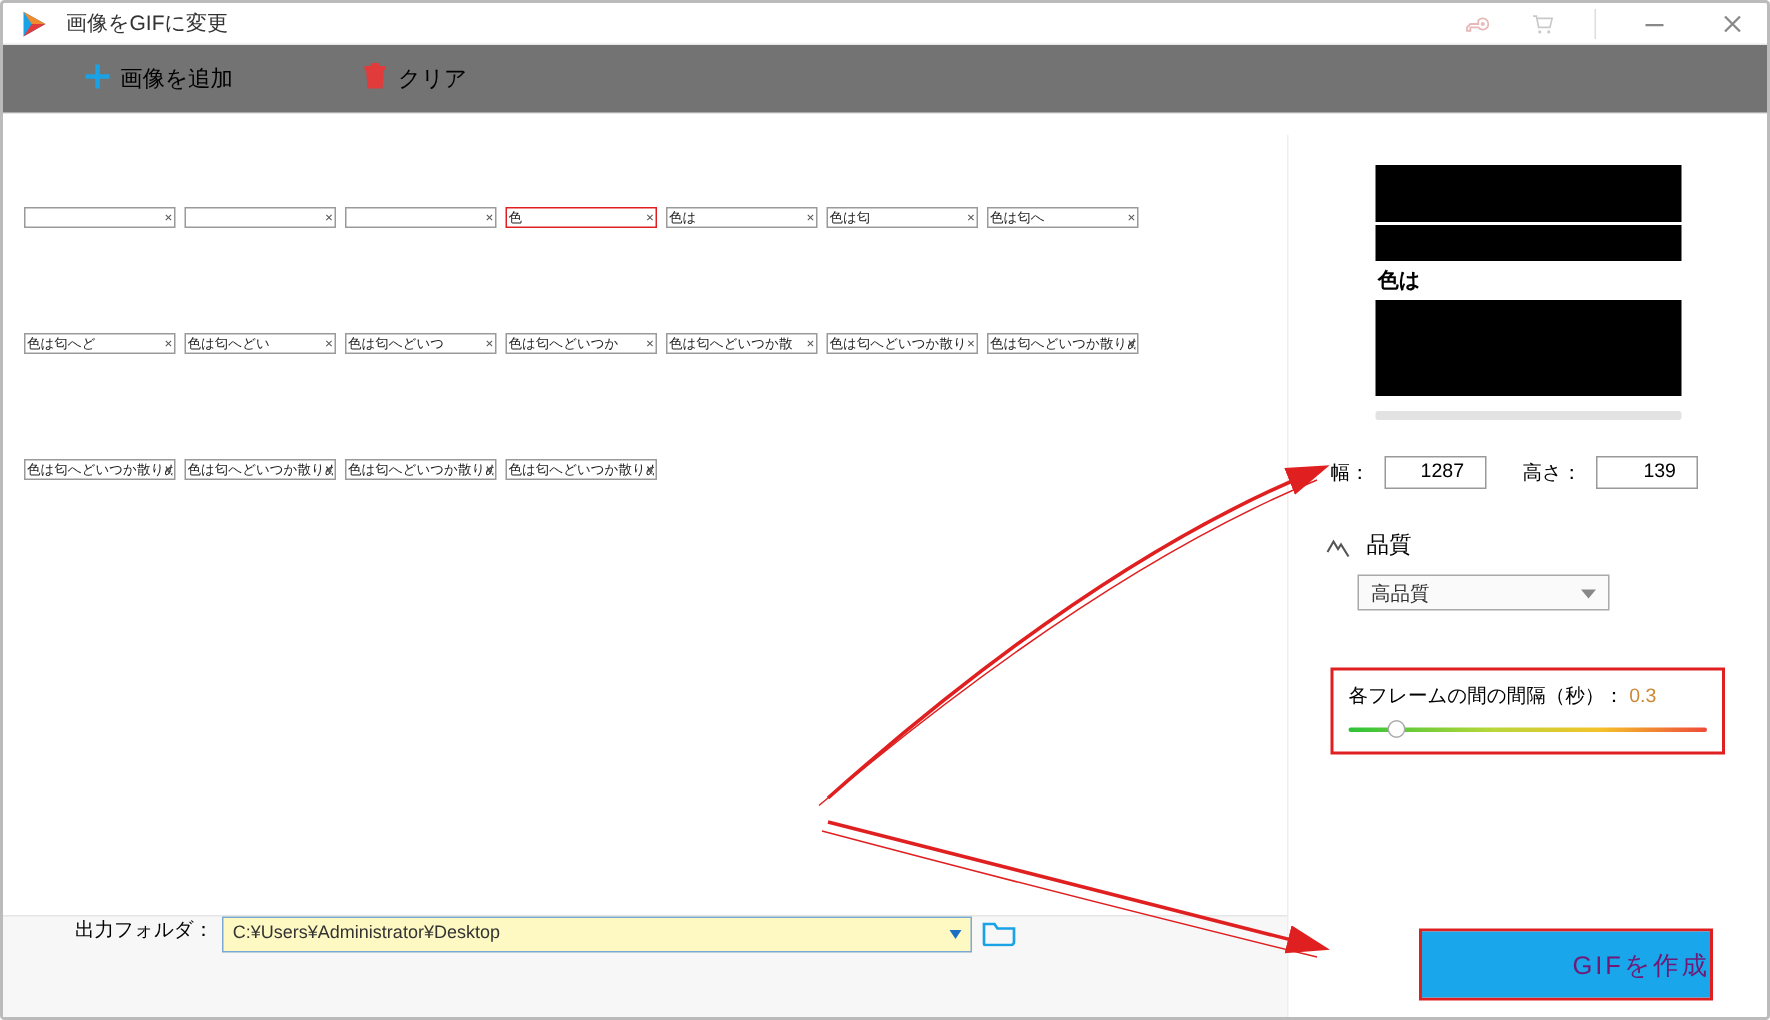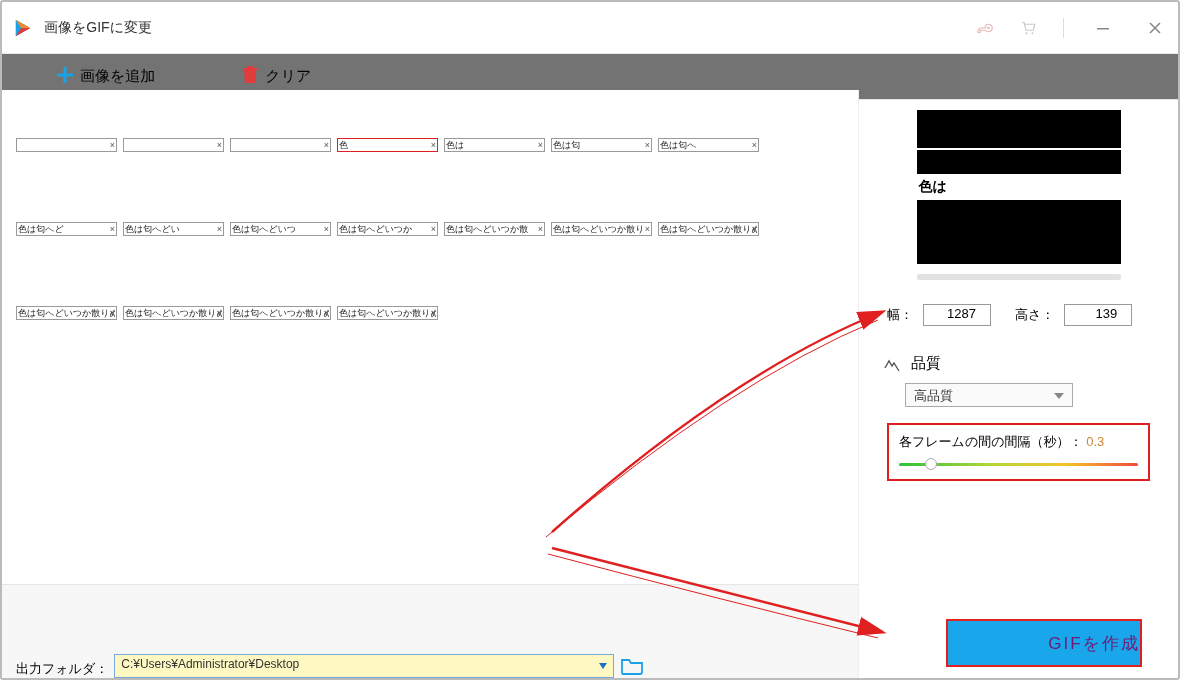--- a/index.html
+++ b/index.html
@@ -4,21 +4,21 @@
 <style>
   * { box-sizing: border-box; margin:0; padding:0; }
   body { font-family: "Meiryo", "Yu Gothic", sans-serif; background:#fff; overflow:hidden; }
   #app {
     width:1180px; height:680px; border:2px solid #bbb; border-radius:3px;
     position:relative; background:#fff;
   }
 
   
   .titlebar {
-    height:52px; display:flex; align-items:center; padding:0 10px;
+    height:28px; display:flex; align-items:center; padding:0 10px;
     border-bottom:1px solid #e8e8e8; font-size:14px;
   }
   .titlebar .logo { width:22px; height:22px; margin-right:10px; position:relative; }
   .titlebar .logo svg { width:22px; height:22px; }
   .titlebar .title { flex:1; color:#333; }
   .tb-right { display:flex; align-items:center; gap:26px; color:#c9c9c9; }
   .tb-icon { width:18px; height:18px; display:flex; align-items:center; justify-content:center; }
   .tb-sep { width:1px; height:20px; background:#ddd; }
   .win-btn { width:26px; height:26px; display:flex; align-items:center; justify-content:center; color:#888; }
 
@@ -42,23 +42,23 @@
     width:101px; height:14px; border:1px solid #9a9a9a; background:#fff;
     font-size:9px; display:flex; align-items:center; position:relative;
     padding:0 1px; 
   }
   .frame.sel { border:1.5px solid #e02020; }
   .frame .x { position:absolute; right:1px; top:0; font-size:9px; color:#555; line-height:12px; }
   .frame .fl { white-space:nowrap; overflow:hidden; color:#222; }
 
   
   .outbar {
-    position:absolute; left:0; right:0; bottom:0; height:94px;
+    position:absolute; left:0; right:0; bottom:0; height:68px;
     background:#f7f7f8; border-top:1px solid #e6e6e6;
-    display:flex; align-items:flex-end; padding:0 14px; font-size:13px; gap:6px;
+    display:flex; align-items:flex-start; padding:0 48px; font-size:13px; gap:6px;
   }
   .outbar .combo {
     flex:0 0 500px; height:24px; border:1px solid #7aa9d8; background:#fef9c3;
     font-size:12px; padding:2px 22px 2px 6px; position:relative; color:#333;
   }
   .outbar .combo::after {
     content:''; position:absolute; right:6px; top:8px;
     border-left:4px solid transparent; border-right:4px solid transparent;
     border-top:6px solid #1a6fc4;
   }
@@ -79,21 +79,21 @@
   .dim-row .numbox::after {
     content:''; position:absolute; right:3px; top:3px; bottom:3px; width:8px;
     color:#888;
   }
 
   .sec-head { display:flex; align-items:center; gap:10px; font-size:15px; margin:0 0 10px 4px; }
   .sec-head .sicon { width:18px; height:18px; }
 
   .quality-combo {
     width:168px; height:24px; border:1px solid #aaa; background:#fafafa;
-    margin:0 0 16px 26px; font-size:13px; padding:3px 28px 3px 8px;
+    margin:0 0 38px 26px; font-size:13px; padding:3px 28px 3px 8px;
     position:relative; color:#333;
   }
   .quality-combo::after {
     content:''; position:absolute; right:8px; top:9px;
     border-left:5px solid transparent; border-right:5px solid transparent;
     border-top:6px solid #888;
   }
 
   .interval-box {
     border:2px solid #e02020; padding:8px 10px 10px; margin:8px 8px 0;

